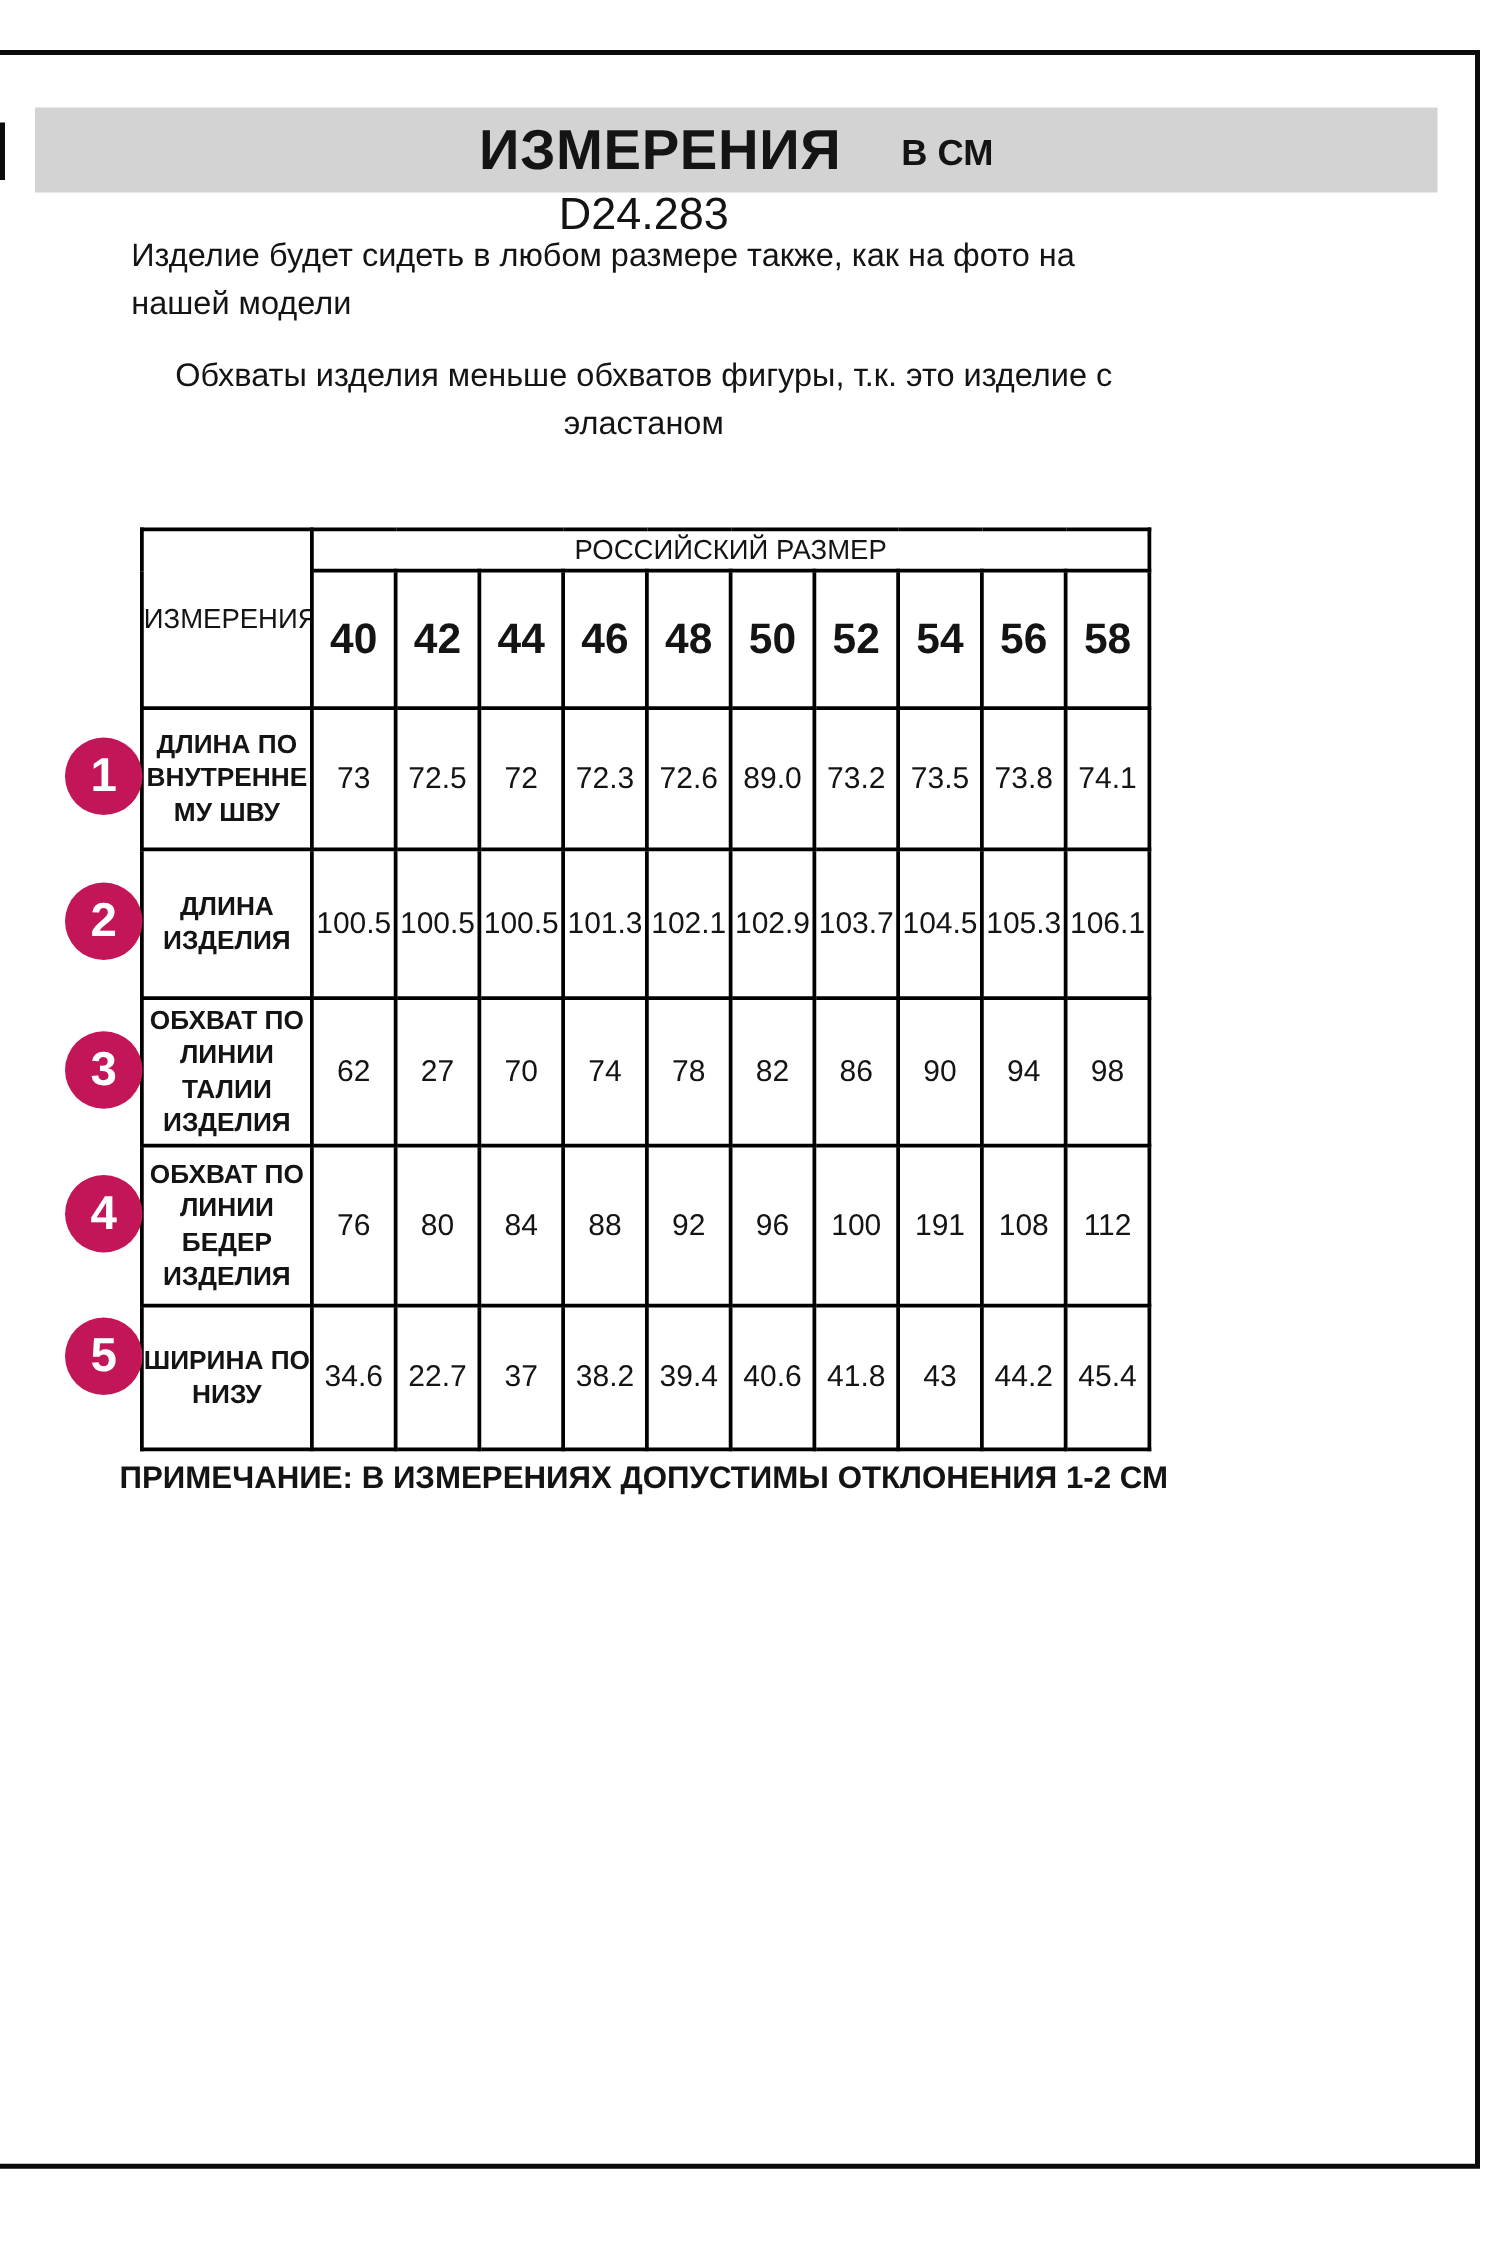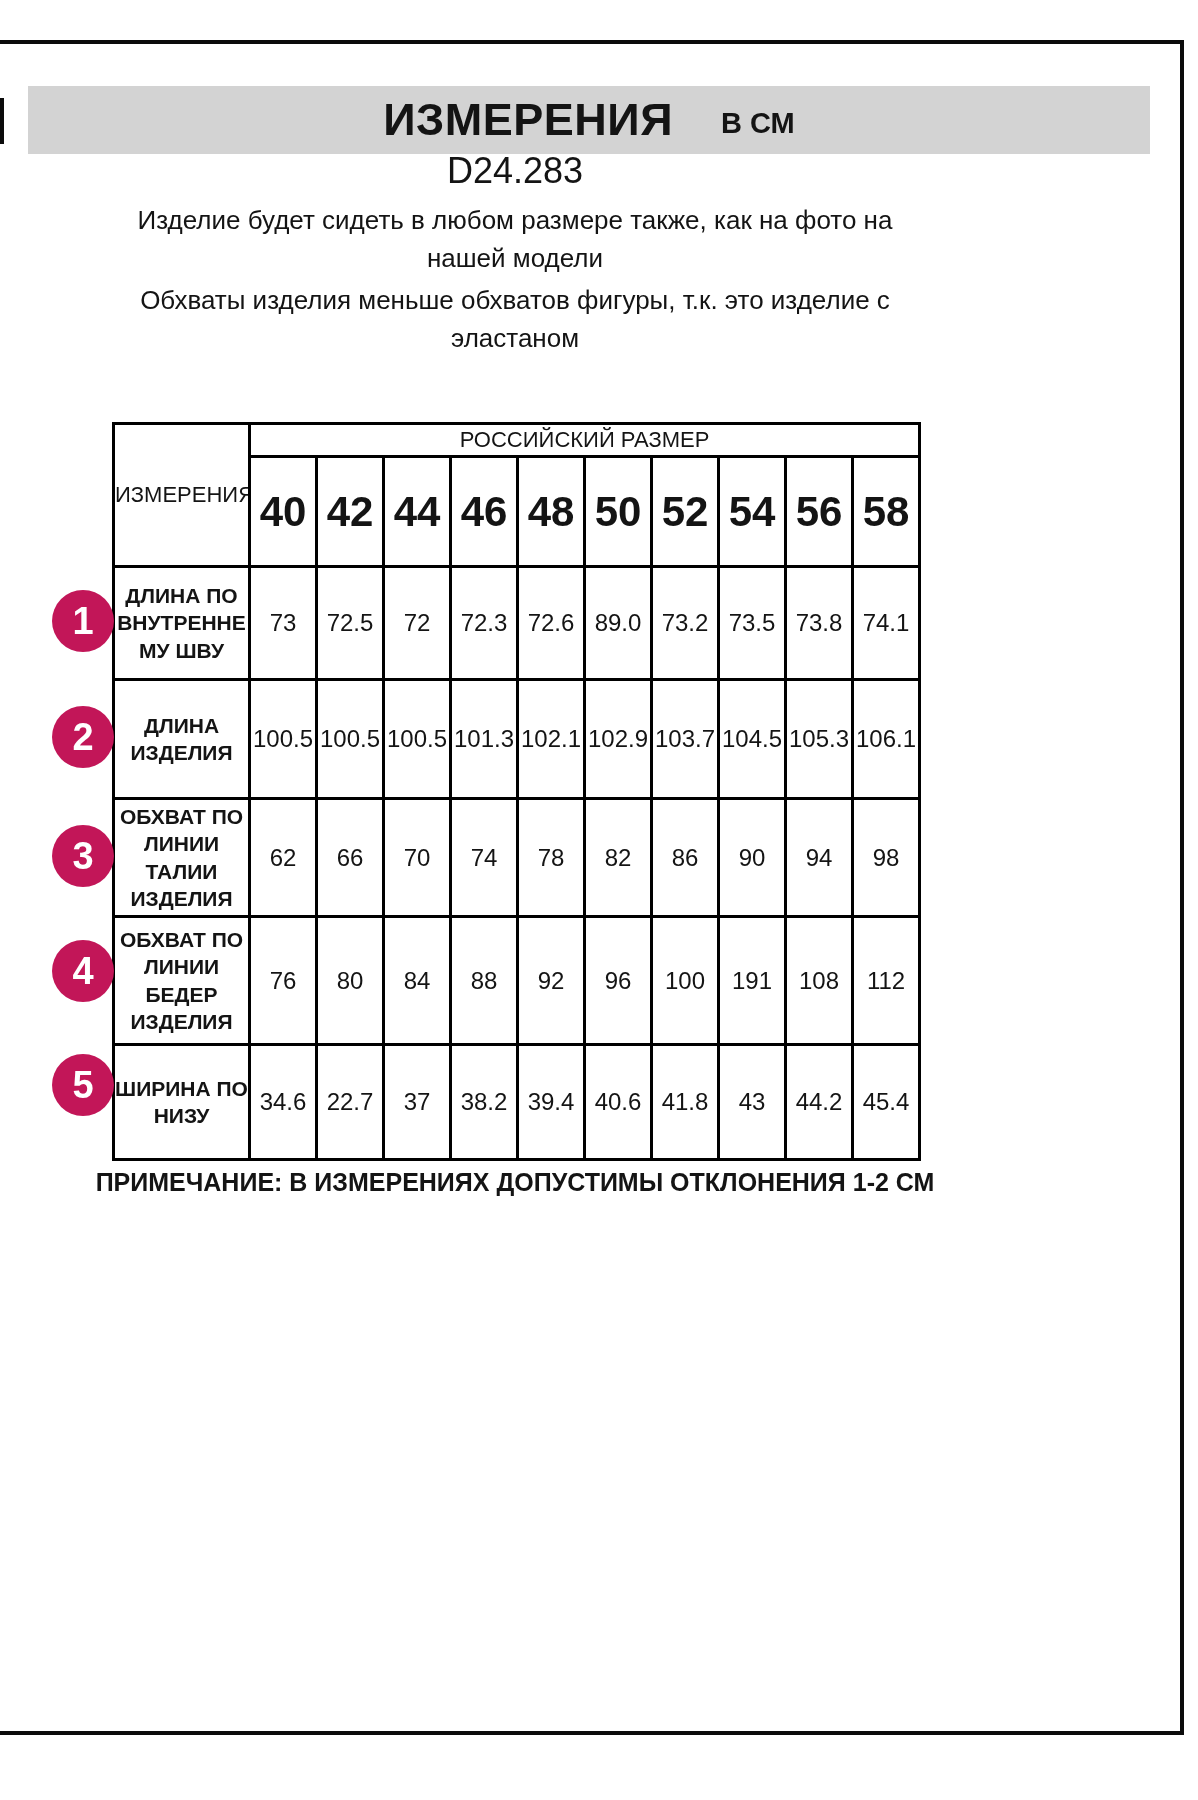--- a/index.html
+++ b/index.html
@@ -18,36 +18,36 @@
   .banner{
     position:absolute;left:28px;top:86px;width:1122px;height:68px;
     background:var(--banner-bg,#d3d3d3);
     display:flex;align-items:center;justify-content:center;
   }
   .banner .w1{font-size:45px;font-weight:700;letter-spacing:.5px;}
   .banner .w2{font-size:46px;font-weight:700;-webkit-text-stroke:1.3px #141414;margin-left:36px;letter-spacing:.5px;}
   .banner .unit{font-size:29px;font-weight:700;margin-left:48px;padding-top:6px;}
 
   .article{position:absolute;left:0;top:150px;width:1030px;text-align:center;font-size:36px;}
-  .p1{position:absolute;left:105px;top:202px;width:820px;text-align:center;font-size:26px;line-height:1.45;}
+  .p1{position:absolute;left:105px;top:186px;width:820px;font-size:26px;line-height:1.45;}
   .p2{position:absolute;left:135px;top:282px;width:760px;text-align:center;font-size:26px;line-height:1.45;}
 
   table.size-table{
     position:absolute;left:112px;top:422px;width:806px;
     border-collapse:collapse;table-layout:fixed;
   }
   .size-table th,.size-table td{
     border:3px solid #000;padding:0;text-align:center;vertical-align:middle;
     overflow:hidden;
   }
   .corner{font-size:22px;font-weight:400;}
   .group-row{height:33px;}
   .group-header{font-size:22px;font-weight:400;}
   .sizes-row{height:110px;}
-  .size-cell{font-size:42px;font-weight:700;}
+  .size-cell{font-size:34px;font-weight:700;}
   .label-cell{font-size:21px;font-weight:700;line-height:1.3;padding:0 3px;}
   .size-table td{font-size:24px;}
 
   .badge{
     position:absolute;left:52px;width:62px;height:62px;border-radius:50%;
     background:var(--badge,#c21658);color:#fff;
     font-size:38px;font-weight:700;
     display:flex;align-items:center;justify-content:center;
   }
   .footnote{position:absolute;left:0;top:1168px;width:1030px;text-align:center;font-size:25px;font-weight:700;}
@@ -123,21 +123,21 @@
         <td>102.1</td>
         <td>102.9</td>
         <td>103.7</td>
         <td>104.5</td>
         <td>105.3</td>
         <td>106.1</td>
       </tr>
       <tr style="height: 118px;">
         <th class="label-cell">ОБХВАТ ПО ЛИНИИ ТАЛИИ ИЗДЕЛИЯ</th>
         <td>62</td>
-        <td>66</td>
+        <td>27</td>
         <td>70</td>
         <td>74</td>
         <td>78</td>
         <td>82</td>
         <td>86</td>
         <td>90</td>
         <td>94</td>
         <td>98</td>
       </tr>
       <tr style="height: 128px;">

